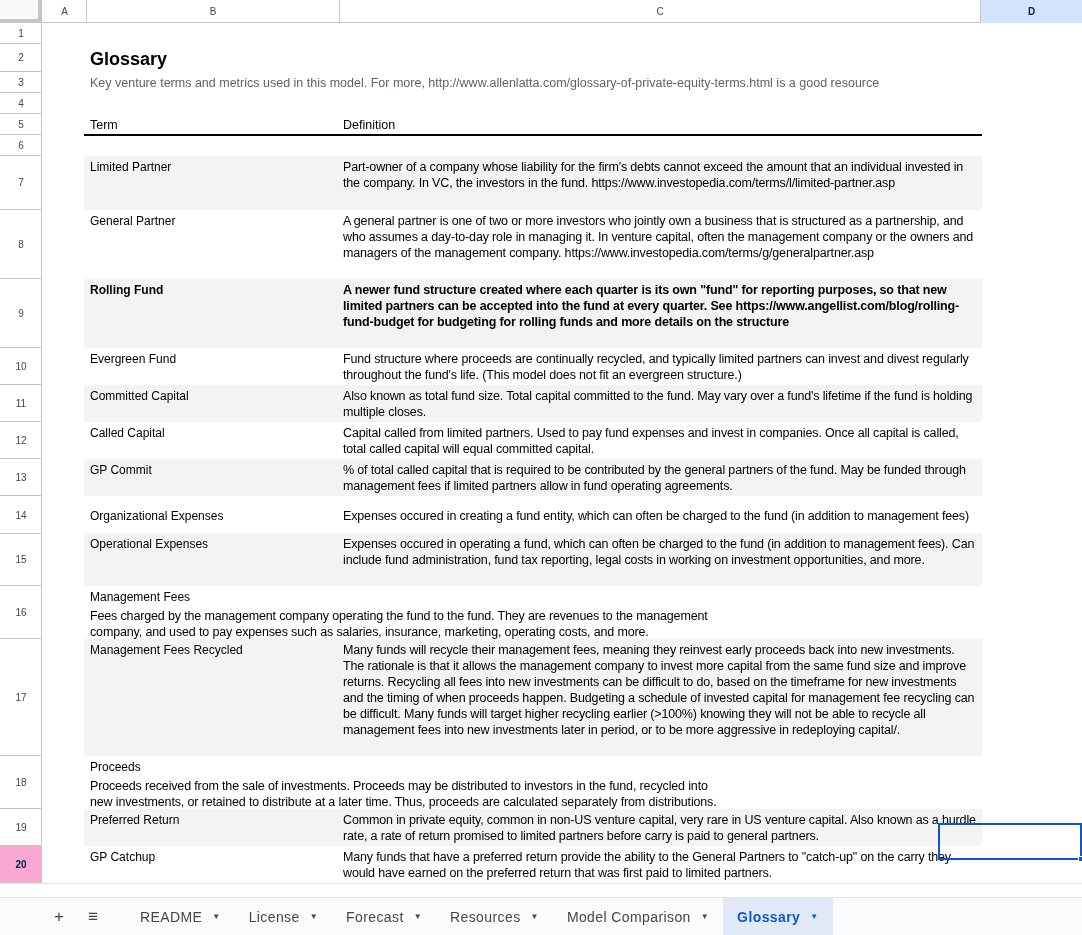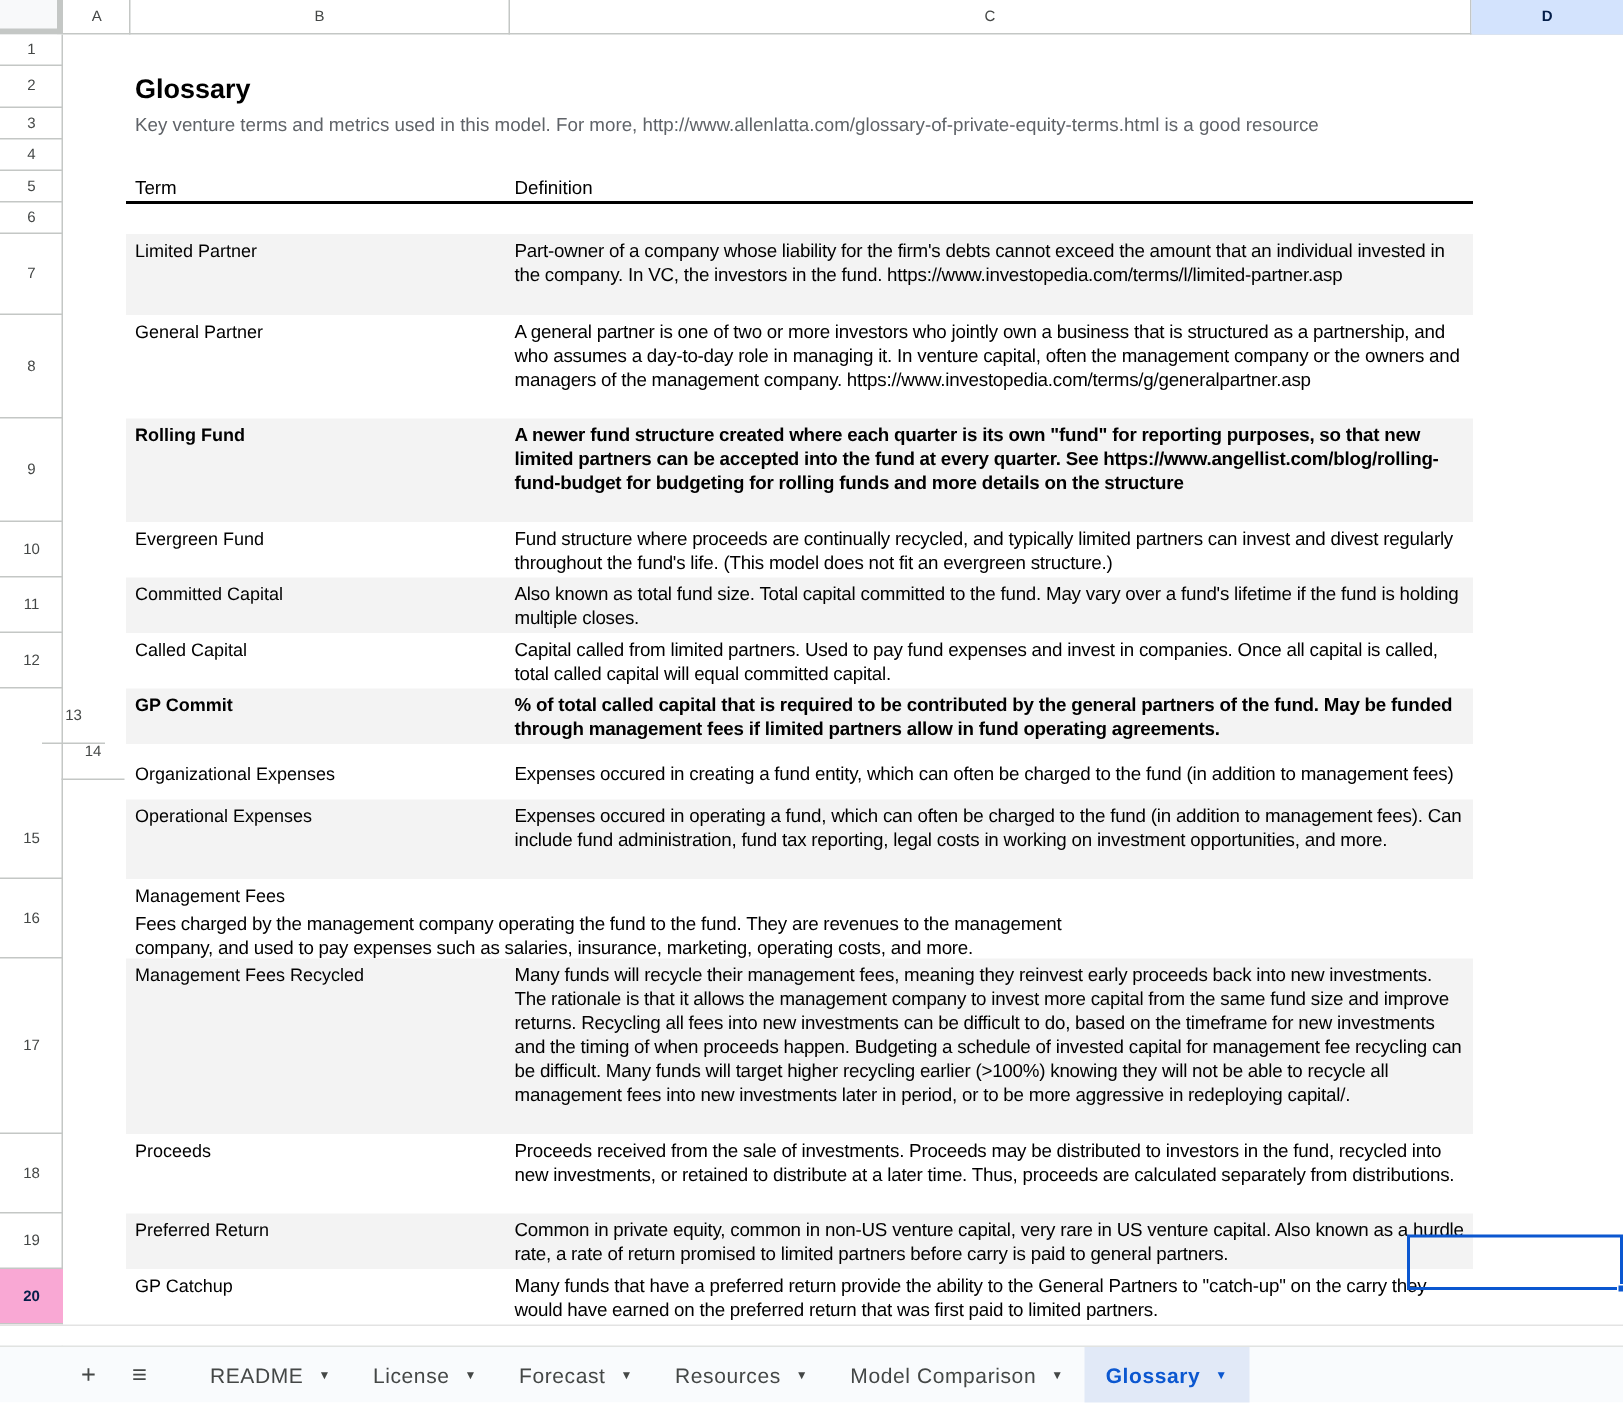--- a/index.html
+++ b/index.html
@@ -60,22 +60,22 @@
   <div class="row-h" style="top:49px;height:21px;">3</div>
   <div class="row-h" style="top:70px;height:21px;">4</div>
   <div class="row-h" style="top:91px;height:21px;">5</div>
   <div class="row-h" style="top:112px;height:21px;">6</div>
   <div class="row-h" style="top:133px;height:54px;">7</div>
   <div class="row-h" style="top:187px;height:69px;">8</div>
   <div class="row-h" style="top:256px;height:69px;">9</div>
   <div class="row-h" style="top:325px;height:37px;">10</div>
   <div class="row-h" style="top:362px;height:37px;">11</div>
   <div class="row-h" style="top:399px;height:37px;">12</div>
-  <div class="row-h" style="top:436px;height:37px;margin-left:28px;">13</div>
-  <div class="row-h" style="top:460px;height:37px;margin-left:41px;">14</div>
+  <div class="row-h" style="top:436px;height:37px;">13</div>
+  <div class="row-h" style="top:474px;height:37px;">14</div>
   <div class="row-h" style="top:510px;height:53px;">15</div>
   <div class="row-h" style="top:563px;height:53px;">16</div>
   <div class="row-h" style="top:616px;height:117px;">17</div>
   <div class="row-h" style="top:733px;height:53px;">18</div>
   <div class="row-h" style="top:786px;height:37px;">19</div>
   <div class="row-h sel" style="top:823px;height:37px;">20</div>
 </div>
 
 <div class="grid">
   <div class="title">Glossary</div>
@@ -101,41 +101,41 @@
     <div class="def">Fund structure where proceeds are continually recycled, and typically limited partners can invest and divest regularly throughout the fund's life. (This model does not fit an evergreen structure.)</div>
   </div>
   <div class="gloss-row shade" style="top:362px;height:37px;">
     <div class="term">Committed Capital</div>
     <div class="def">Also known as total fund size. Total capital committed to the fund. May vary over a fund's lifetime if the fund is holding multiple closes.</div>
   </div>
   <div class="gloss-row" style="top:399px;height:37px;">
     <div class="term">Called Capital</div>
     <div class="def">Capital called from limited partners. Used to pay fund expenses and invest in companies. Once all capital is called, total called capital will equal committed capital.</div>
   </div>
-  <div class="gloss-row shade" style="top:436px;height:37px;font-weight:bold;">
+  <div class="gloss-row shade" style="top:436px;height:37px;">
     <div class="term">GP Commit</div>
     <div class="def">% of total called capital that is required to be contributed by the general partners of the fund. May be funded through management fees if limited partners allow in fund operating agreements.</div>
   </div>
   <div class="gloss-row" style="top:473px;height:37px;align-items:center;">
     <div class="term">Organizational Expenses</div>
     <div class="def">Expenses occured in creating a fund entity, which can often be charged to the fund (in addition to management fees)</div>
   </div>
   <div class="gloss-row shade" style="top:510px;height:53px;">
     <div class="term">Operational Expenses</div>
     <div class="def">Expenses occured in operating a fund, which can often be charged to the fund (in addition to management fees). Can include fund administration, fund tax reporting, legal costs in working on investment opportunities, and more.</div>
   </div>
   <div class="gloss-row" style="top:563px;height:53px;flex-direction:column;">
     <div class="term">Management Fees</div>
     <div class="def">Fees charged by the management company operating the fund to the fund. They are revenues to the management company, and used to pay expenses such as salaries, insurance, marketing, operating costs, and more.</div>
   </div>
   <div class="gloss-row shade" style="top:616px;height:117px;">
     <div class="term">Management Fees Recycled</div>
     <div class="def">Many funds will recycle their management fees, meaning they reinvest early proceeds back into new investments. The rationale is that it allows the management company to invest more capital from the same fund size and improve returns. Recycling all fees into new investments can be difficult to do, based on the timeframe for new investments and the timing of when proceeds happen. Budgeting a schedule of invested capital for management fee recycling can be difficult. Many funds will target higher recycling earlier (&gt;100%) knowing they will not be able to recycle all management fees into new investments later in period, or to be more aggressive in redeploying capital/.</div>
   </div>
-  <div class="gloss-row" style="top:733px;height:53px;">
+  <div class="gloss-row" style="top:733px;height:53px;flex-direction:column;">
     <div class="term">Proceeds</div>
     <div class="def">Proceeds received from the sale of investments. Proceeds may be distributed to investors in the fund, recycled into new investments, or retained to distribute at a later time. Thus, proceeds are calculated separately from distributions.</div>
   </div>
   <div class="gloss-row shade" style="top:786px;height:37px;">
     <div class="term">Preferred Return</div>
     <div class="def">Common in private equity, common in non-US venture capital, very rare in US venture capital. Also known as a hurdle rate, a rate of return promised to limited partners before carry is paid to general partners.</div>
   </div>
   <div class="gloss-row" style="top:823px;height:37px;">
     <div class="term">GP Catchup</div>
     <div class="def">Many funds that have a preferred return provide the ability to the General Partners to "catch-up" on the carry they would have earned on the preferred return that was first paid to limited partners.</div>

